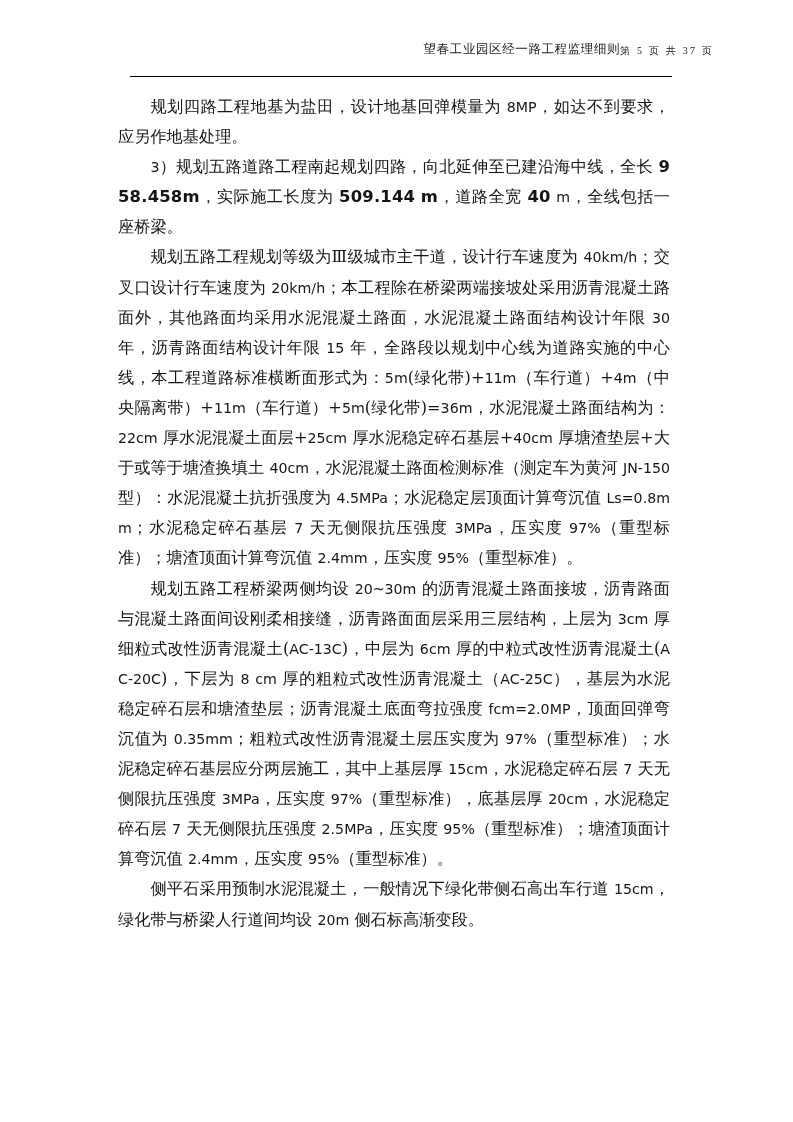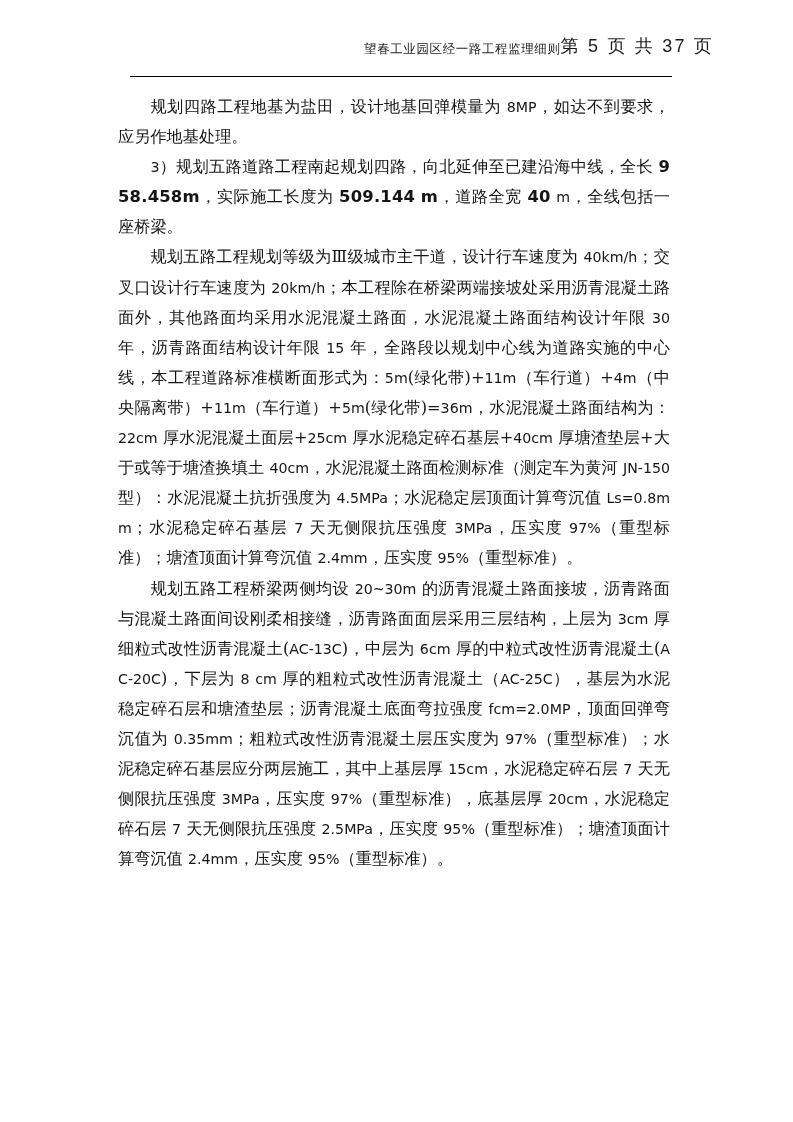--- a/index.html
+++ b/index.html
@@ -36,22 +36,22 @@
     margin-left: 44px;
   }
   .header-title {
     font-family: "DejaVu Serif", "Liberation Serif", serif;
     font-size: 12.5px;
     letter-spacing: 0.6px;
     color: #1a1a1a;
     white-space: nowrap;
   }
   .header-pages {
-    font-family: Liberation Sans, sans-serif;
-    font-size: 18px;
+    font-family: Liberation Serif, serif;
+    font-size: 10px;
     letter-spacing: 2.2px;
     color: #1a1a1a;
     white-space: nowrap;
     padding-right: 2px;
   }
   .header-rule {
     position: absolute;
     left: 130px;
     top: 76px;
     width: 542px;
@@ -108,17 +108,18 @@
   <div class="body-block">
 
     <p class="para">规划四路工程地基为盐田，设计地基回弹模量为 <span class="num">8MP</span>，如达不到要求，应另作地基处理。</p>
 
     <p class="para"><span class="num">3</span>）规划五路道路工程南起规划四路，向北延伸至已建沿海中线，全长 <span class="num-big">958.458m</span>，实际施工长度为 <span class="num-big">509.144</span> <span class="num-big">m</span>，道路全宽 <span class="num-big">40</span> <span class="num">m</span>，全线包括一座桥梁。</p>
 
     <p class="para">规划五路工程规划等级为Ⅲ级城市主干道，设计行车速度为 <span class="num">40km/h</span>；交叉口设计行车速度为 <span class="num">20km/h</span>；本工程除在桥梁两端接坡处采用沥青混凝土路面外，其他路面均采用水泥混凝土路面，水泥混凝土路面结构设计年限 <span class="num">30</span> 年，沥青路面结构设计年限 <span class="num">15</span> 年，全路段以规划中心线为道路实施的中心线，本工程道路标准横断面形式为：<span class="num">5m</span>(绿化带)+<span class="num">11m</span>（车行道）+<span class="num">4m</span>（中央隔离带）+<span class="num">11m</span>（车行道）+<span class="num">5m</span>(绿化带)=<span class="num">36m</span>，水泥混凝土路面结构为：<span class="num">22cm</span> 厚水泥混凝土面层+<span class="num">25cm</span> 厚水泥稳定碎石基层+<span class="num">40cm</span> 厚塘渣垫层+大于或等于塘渣换填土 <span class="num">40cm</span>，水泥混凝土路面检测标准（测定车为黄河 <span class="num">JN-150</span> 型）：水泥混凝土抗折强度为 <span class="num">4.5MPa</span>；水泥稳定层顶面计算弯沉值 <span class="num">Ls=0.8mm</span>；水泥稳定碎石基层 <span class="num">7</span> 天无侧限抗压强度 <span class="num">3MPa</span>，压实度 <span class="num">97%</span>（重型标准）；塘渣顶面计算弯沉值 <span class="num">2.4mm</span>，压实度 <span class="num">95%</span>（重型标准）。</p>
 
     <p class="para">规划五路工程桥梁两侧均设 <span class="num">20~30m</span> 的沥青混凝土路面接坡，沥青路面与混凝土路面间设刚柔相接缝，沥青路面面层采用三层结构，上层为 <span class="num">3cm</span> 厚细粒式改性沥青混凝土(<span class="num">AC-13C</span>)，中层为 <span class="num">6cm</span> 厚的中粒式改性沥青混凝土(<span class="num">AC-20C</span>)，下层为 <span class="num">8</span> <span class="num">cm</span> 厚的粗粒式改性沥青混凝土（<span class="num">AC-25C</span>），基层为水泥稳定碎石层和塘渣垫层；沥青混凝土底面弯拉强度 <span class="num">fcm=2.0MP</span>，顶面回弹弯沉值为 <span class="num">0.35mm</span>；粗粒式改性沥青混凝土层压实度为 <span class="num">97%</span>（重型标准）；水泥稳定碎石基层应分两层施工，其中上基层厚 <span class="num">15cm</span>，水泥稳定碎石层 <span class="num">7</span> 天无侧限抗压强度 <span class="num">3MPa</span>，压实度 <span class="num">97%</span>（重型标准），底基层厚 <span class="num">20cm</span>，水泥稳定碎石层 <span class="num">7</span> 天无侧限抗压强度 <span class="num">2.5MPa</span>，压实度 <span class="num">95%</span>（重型标准）；塘渣顶面计算弯沉值 <span class="num">2.4mm</span>，压实度 <span class="num">95%</span>（重型标准）。</p>
 
+    <p class="para">侧平石采用预制水泥混凝土，一般情况下绿化带侧石高出车行道 <span class="num">15cm</span>，绿化带与桥梁人行道间均设 <span class="num">20m</span> 侧石标高渐变段。</p>
 
 
   </div>
 
 </div>
 
 </body></html>

